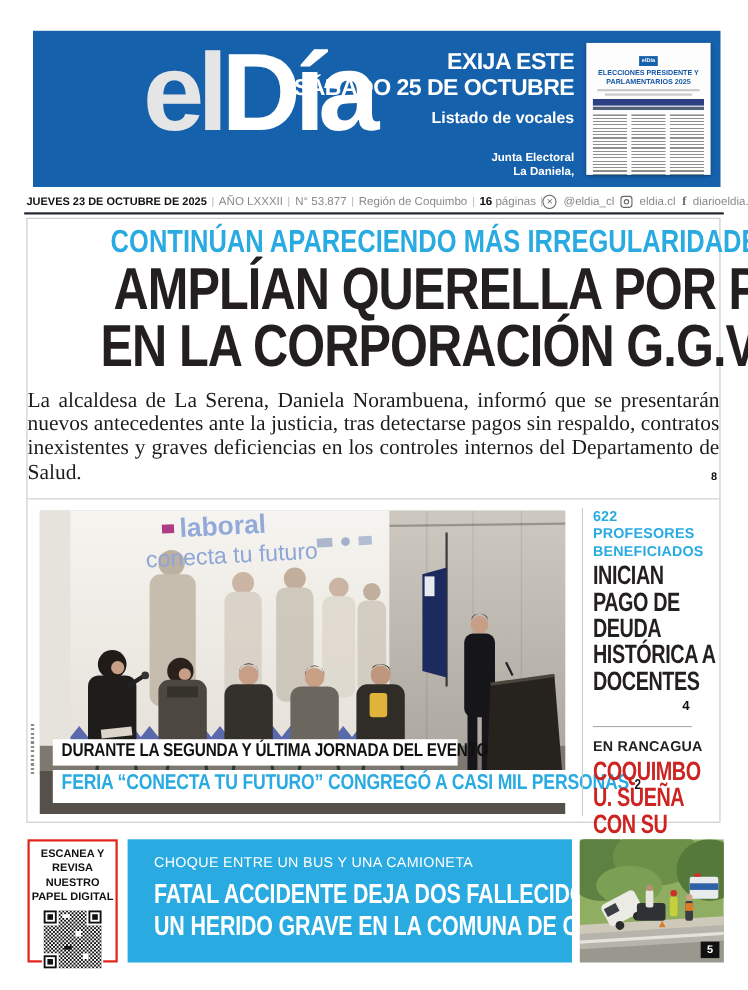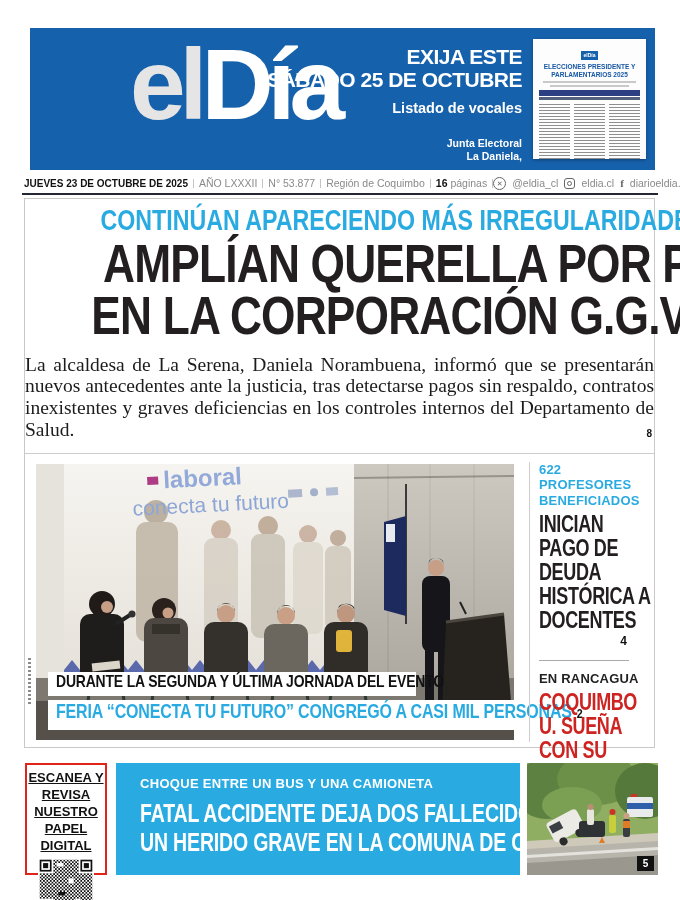--- a/index.html
+++ b/index.html
@@ -70,24 +70,24 @@
   .sb-kicker.dark{color:#222;}
   .sb-head{margin-top:4px;font-size:24px;font-weight:bold;color:#231f20;line-height:1.0;
            width:155px;transform:scaleX(.75);transform-origin:left top;letter-spacing:-0.5px;}
   .sb-head.red{color:#CD2422;}
   .sb-ref{text-align:right;margin:2px 20px 0 0;font-weight:bold;font-size:12px;color:#111;}
   .sb-ref2{text-align:right;margin:-16px 10px 0 0;font-weight:bold;font-size:12px;color:#111;}
   .sb-div{border-top:1px solid #aaa;width:90px;margin:12px 0 10px;}
   
   .qr-box{position:absolute;left:25px;top:763px;width:82px;height:112px;border:2px solid #E2231A;
           box-sizing:border-box;background:#fff;text-align:center;padding-top:5px;}
-  .qr-label{font-size:13px;font-weight:bold;line-height:1.3;color:#111;text-decoration:underline;}
+  .qr-label{font-size:10px;font-weight:bold;line-height:1.3;color:#111;}
   .cyan-box{position:absolute;left:116px;top:763px;width:404px;height:112px;background:#29ABE2;
             color:#fff;padding:13px 0 0 24px;box-sizing:border-box;}
-  .cyan-kicker{font-size:13px;font-weight:bold;letter-spacing:.3px;}
+  .cyan-kicker{font-size:13px;font-weight:normal;letter-spacing:.3px;}
   .cyan-head{margin-top:8px;font-weight:bold;line-height:1.16;}
   .cyan-head span{display:inline-block;font-size:25px;transform:scaleX(.78);
                   transform-origin:left center;white-space:nowrap;letter-spacing:-0.2px;}
   .photo-accident{position:absolute;left:527px;top:763px;width:131px;height:112px;}
   .badge{position:absolute;right:4px;bottom:4px;width:17px;height:15px;background:#111;color:#fff;
          font-size:10px;font-weight:bold;display:flex;align-items:center;justify-content:center;}
 </style>
 </head>
 <body>
 

